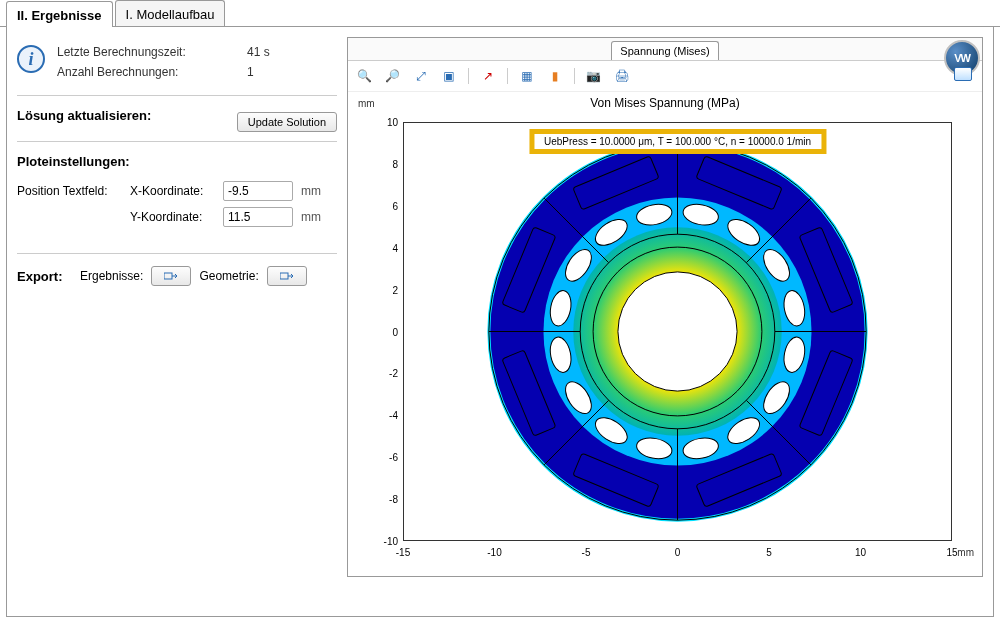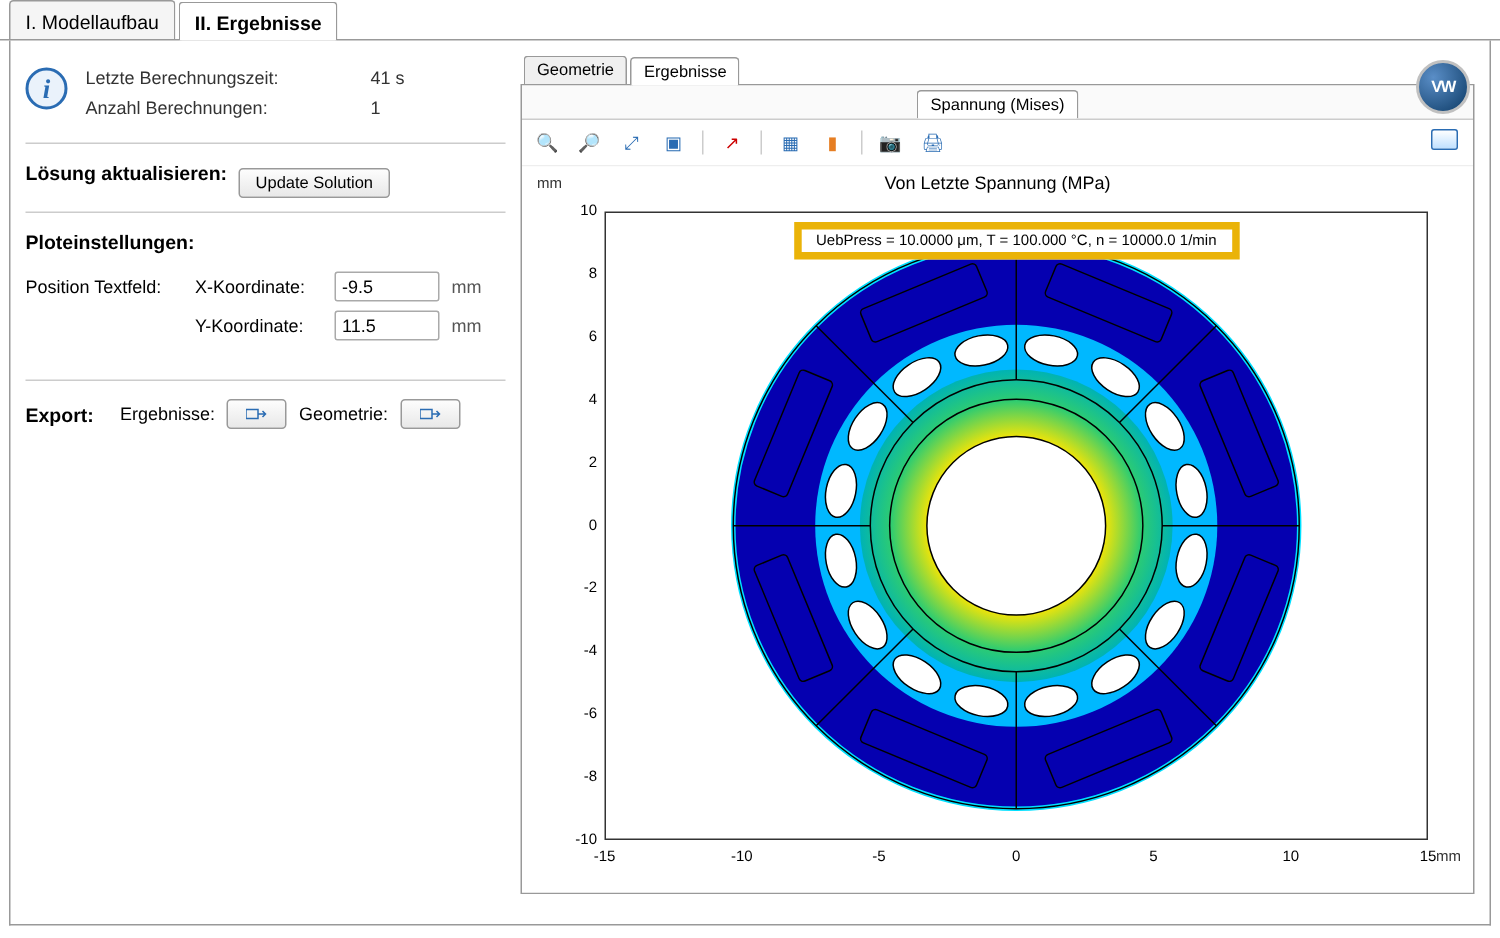--- a/index.html
+++ b/index.html
@@ -57,39 +57,39 @@
   .tick-x { position:absolute; bottom:18px; font-size:10px; transform:translateX(-50%);}
   
   .anno-box { position:absolute; border:5px solid #eab308; background:#fff; padding:2px 10px; font-size:10px; white-space:nowrap;}
   
   .small-blue-icon { position:absolute; top:6px; right:10px; width:18px; height:14px; border:1px solid #2a6cb3; border-radius:2px; background: linear-gradient(#fff,#bfe0ff); cursor:pointer;}
 </style>
 </head>
 <body>
 
 <div class="main-tabs">
+  <div class="main-tab active">II. Ergebnisse</div>
   <div class="main-tab">I. Modellaufbau</div>
-  <div class="main-tab active">II. Ergebnisse</div>
 </div>
 
 <div class="vw-logo">VW</div>
 
 <div class="content">
   <div class="left-panel">
     <div class="info-row">
       <div class="info-icon">i</div>
       <div class="info-labels">
         <span>Letzte Berechnungszeit:</span>
         <span>41 s</span>
         <span>Anzahl Berechnungen:</span>
         <span>1</span>
       </div>
     </div>
     <div class="hr"></div>
-    <div class="row" style="justify-content:flex-start;">
+    <div class="row" style="justify-content:space-between;">
       <span class="section-title">Lösung aktualisieren:</span>
       <button class="btn">Update Solution</button>
     </div>
     <div class="hr"></div>
     <div class="section-title">Ploteinstellungen:</div>
     <div class="row">
       <span class="lbl-underline" style="min-width:105px;">Position Textfeld:</span>
       <span style="min-width:85px;">X-Koordinate:</span>
       <input class="text" value="-9.5" style="">
       <span class="unit">mm</span>
@@ -115,45 +115,41 @@
       <span class="ibtn">
         <svg width="14" height="10">
             <rect x="0" y="2" width="8" height="6" fill="none" stroke="#2a6cb3"></rect>
             <path d="M8 5 L13 5 M11 3 L13 5 L11 7" fill="none" stroke="#2a6cb3"></path>
           </svg>
       </span>
     </div>
   </div>
 
   <div class="right-panel">
-    <div class="sub-tabs">
-      <div class="sub-tab">Geometrie</div>
-      <div class="sub-tab active">Ergebnisse</div>
-    </div>
     <div class="plot-frame">
       <div class="plot-subtabs">
         <div class="plot-subtab">Spannung (Mises)</div>
       </div>
       <div class="toolbar" style="position:relative;">
         <span class="tool-icon">🔍</span>
         <span class="tool-icon">🔎</span>
         <span class="tool-icon">⤢</span>
         <span class="tool-icon">▣</span>
         <span class="tool-sep"></span>
         <span class="tool-icon" style="color:#c00;">↗</span>
         <span class="tool-sep"></span>
         <span class="tool-icon">▦</span>
         <span class="tool-icon" style="color:#e67e22;">▮</span>
         <span class="tool-sep"></span>
         <span class="tool-icon">📷</span>
         <span class="tool-icon">🖨</span>
         <span class="small-blue-icon"></span>
       </div>
       <div class="plot-area">
-        <div class="plot-title">Von Letzte Spannung (MPa)</div>
+        <div class="plot-title">Von Mises Spannung (MPa)</div>
         <span class="axis-label" style="left:10px; top:6px;">mm</span>
         <span class="axis-label" style="right:8px; bottom:18px;">mm</span>
 
         <div class="chart-canvas">
           <svg width="100%" height="100%" viewBox="0 0 550 420" preserveAspectRatio="xMidYMid meet">
             <defs>
               <radialGradient id="inner" cx="50%" cy="50%" r="50%">
                 <stop offset="0%" stop-color="#b00"></stop>
                 <stop offset="30%" stop-color="#ff8c00"></stop>
                 <stop offset="55%" stop-color="#ffe600"></stop>

